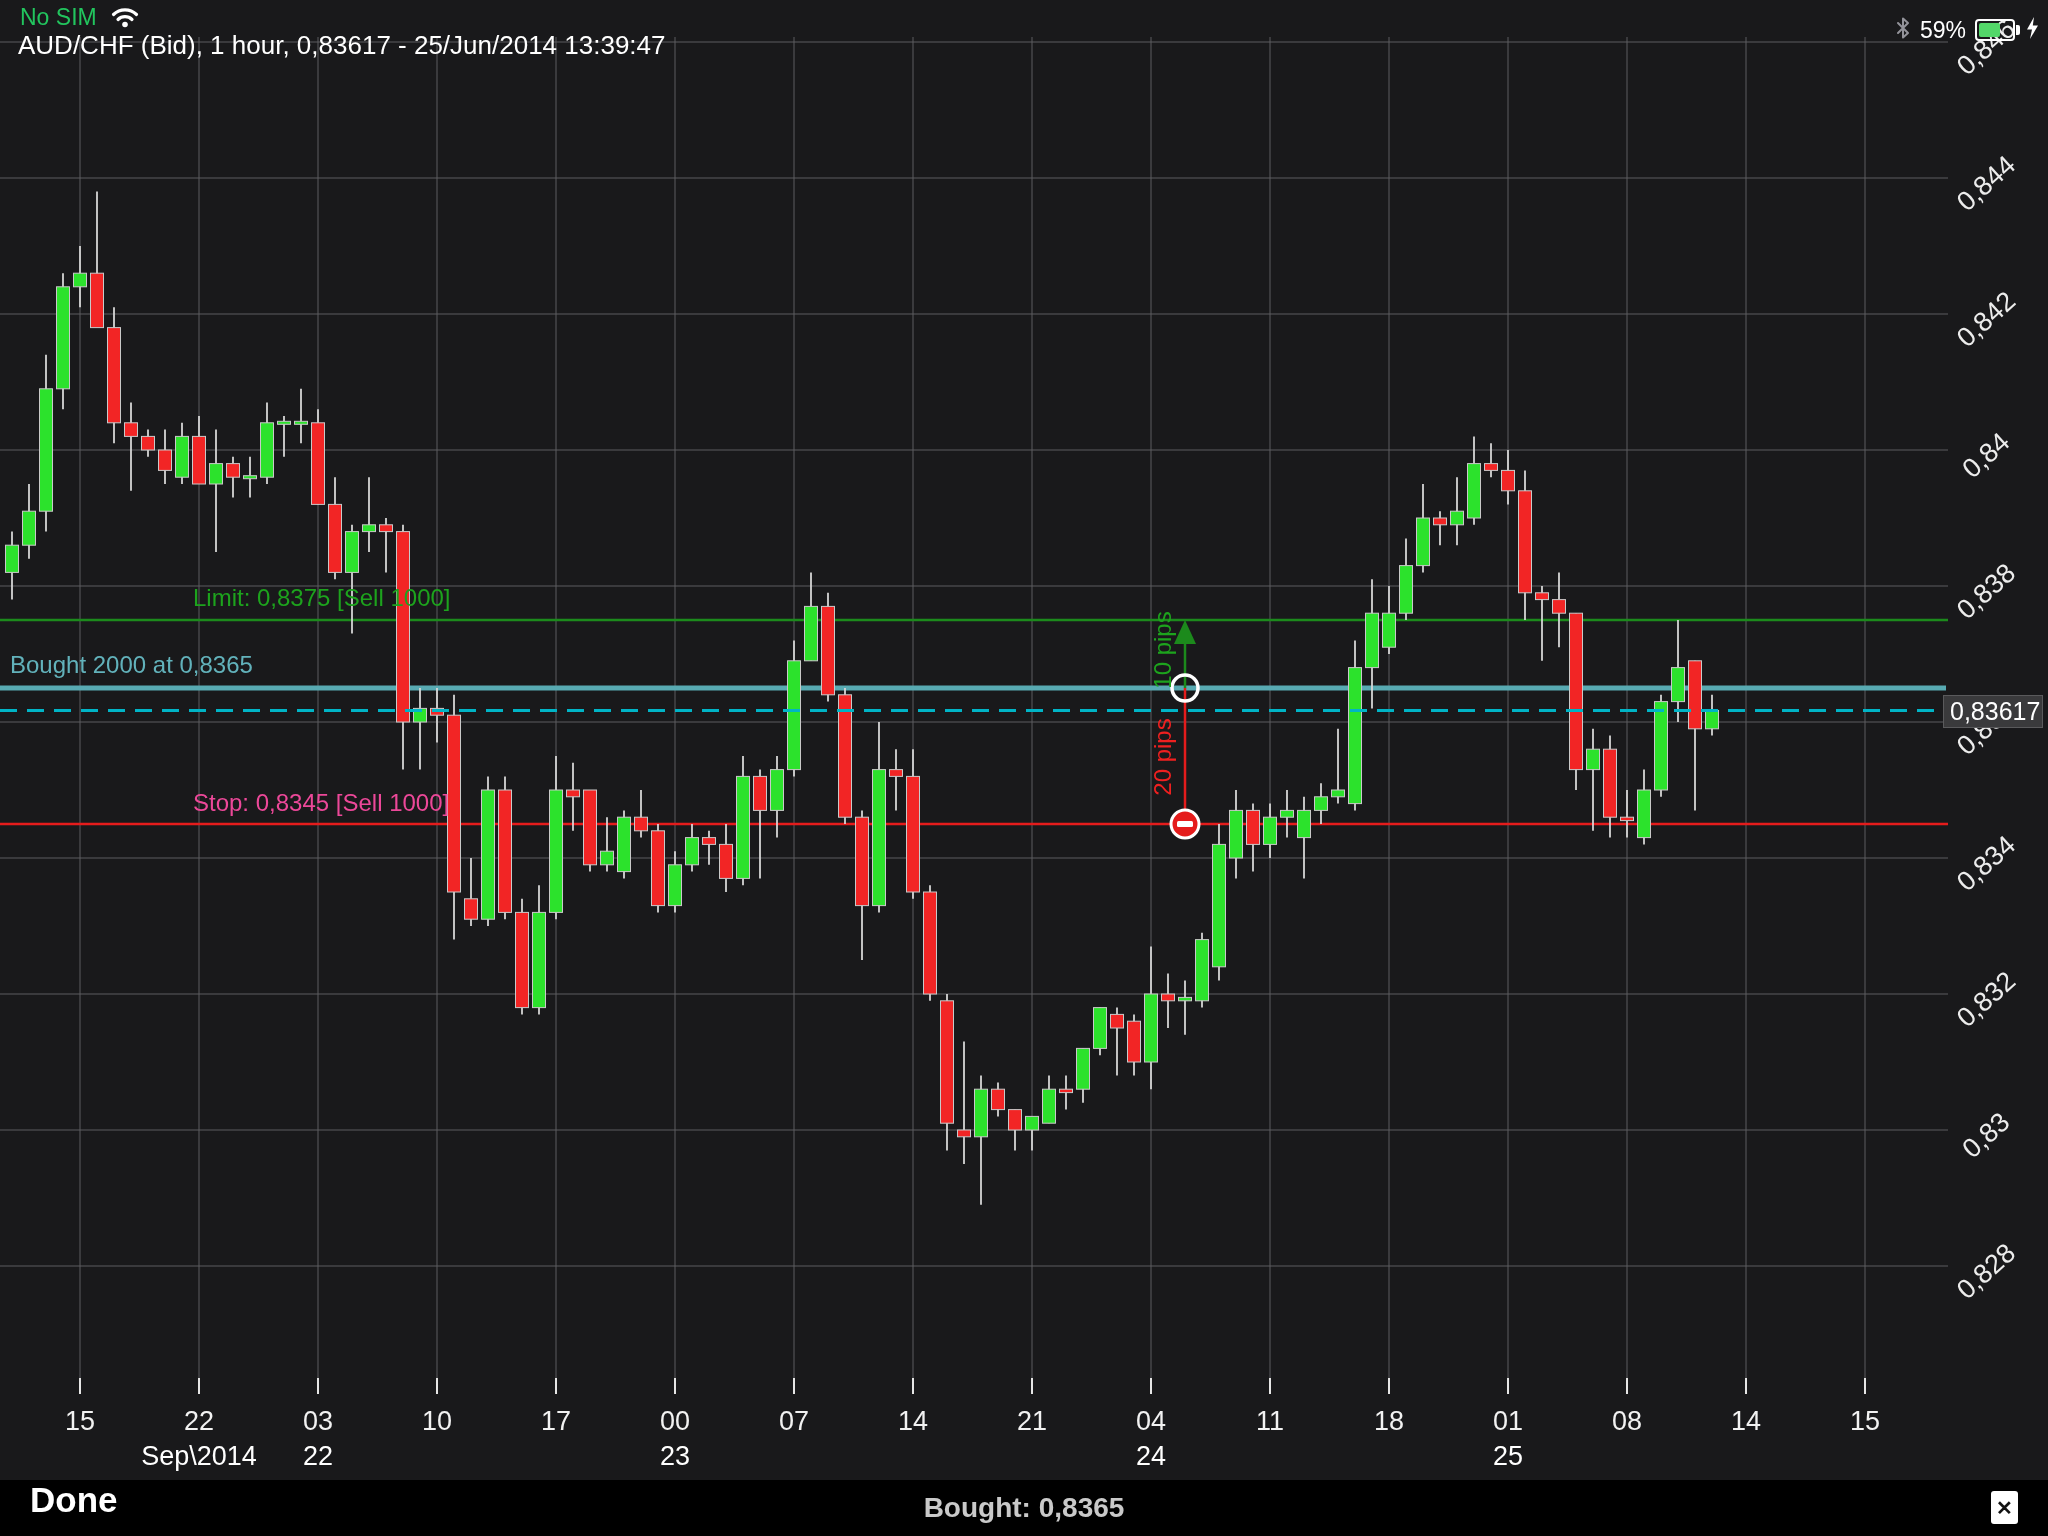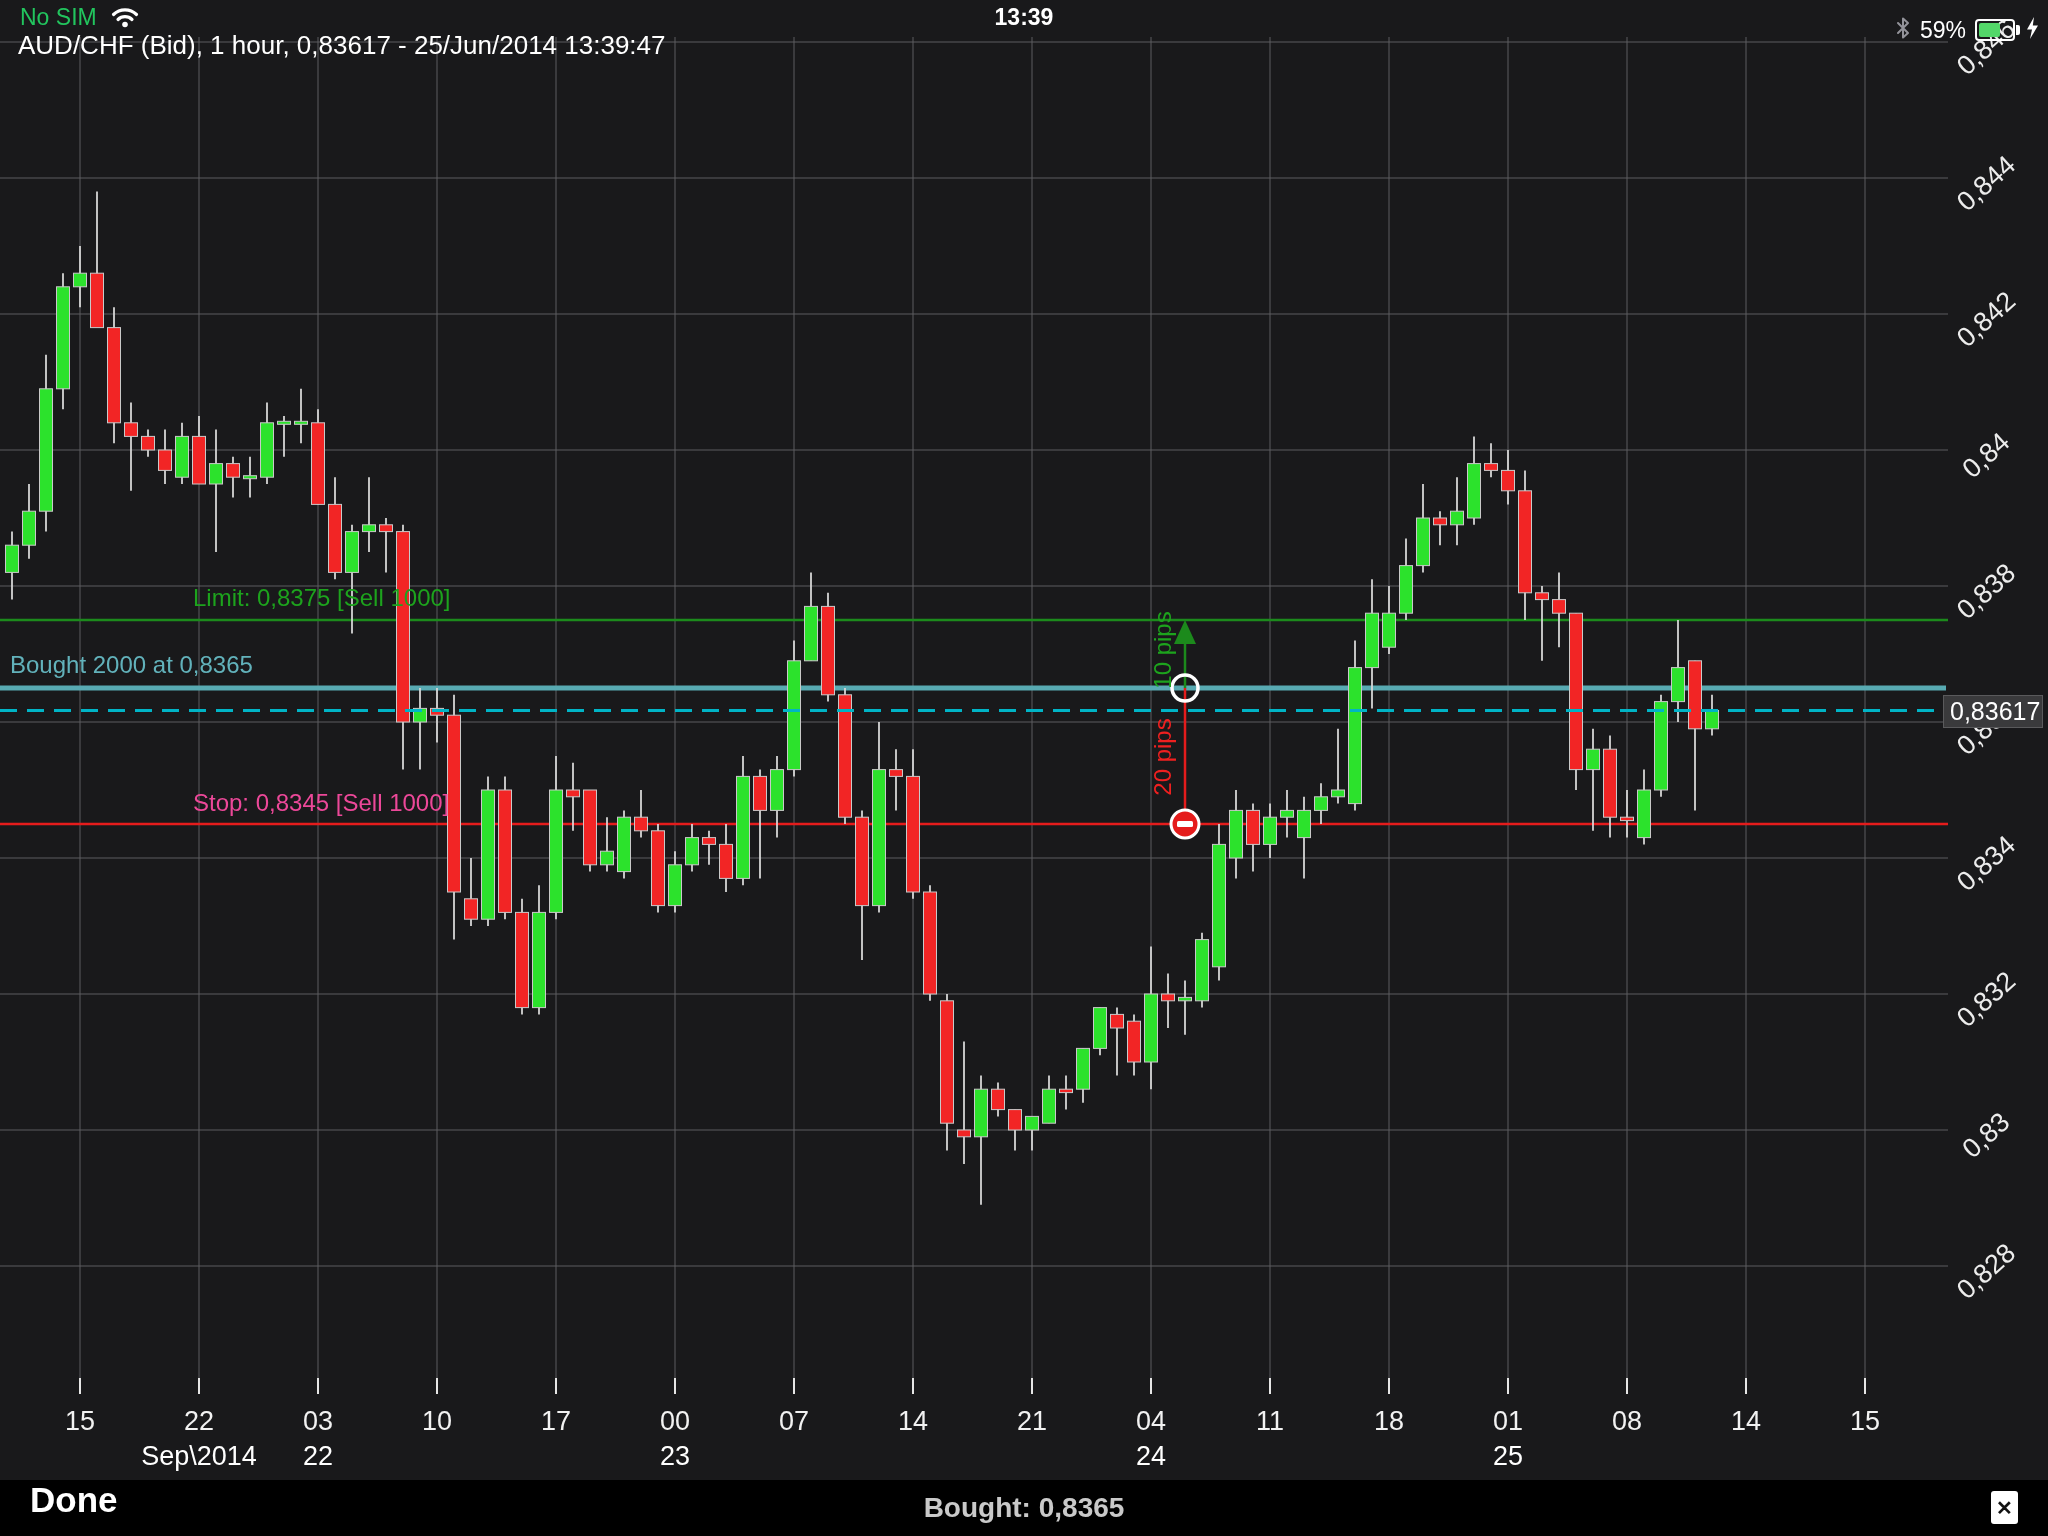--- a/index.html
+++ b/index.html
@@ -332,21 +332,20 @@
     </svg>
 
   <div class="overlay" id="status-carrier">No SIM</div>
   <div class="overlay" id="wifi">
     <svg width="30" height="22" viewBox="0 0 30 22">
       <path d="M3.5 8.5 A16.5 16.5 0 0 1 26.5 8.5" stroke="#fff" stroke-width="3.2" fill="none" stroke-linecap="round"></path>
       <path d="M8 13.5 A10 10 0 0 1 22 13.5" stroke="#fff" stroke-width="3.2" fill="none" stroke-linecap="round"></path>
       <circle cx="15" cy="18.5" r="2.8" fill="#fff"></circle>
     </svg>
   </div>
-  <div class="overlay" id="status-time">13:39</div>
   <div class="overlay" id="status-right">
     <span>
       <svg width="16" height="24" viewBox="0 0 16 24">
         <path d="M3 7 L13 17 L8 21.5 L8 2.5 L13 7 L3 17" stroke="#93939a" stroke-width="2" fill="none" stroke-linejoin="round" stroke-linecap="round"></path>
       </svg>
     </span>
     <span id="batt-pct">59%</span>
     <span class="battery">
         <span class="fill"></span>
         <span class="nub"></span>

